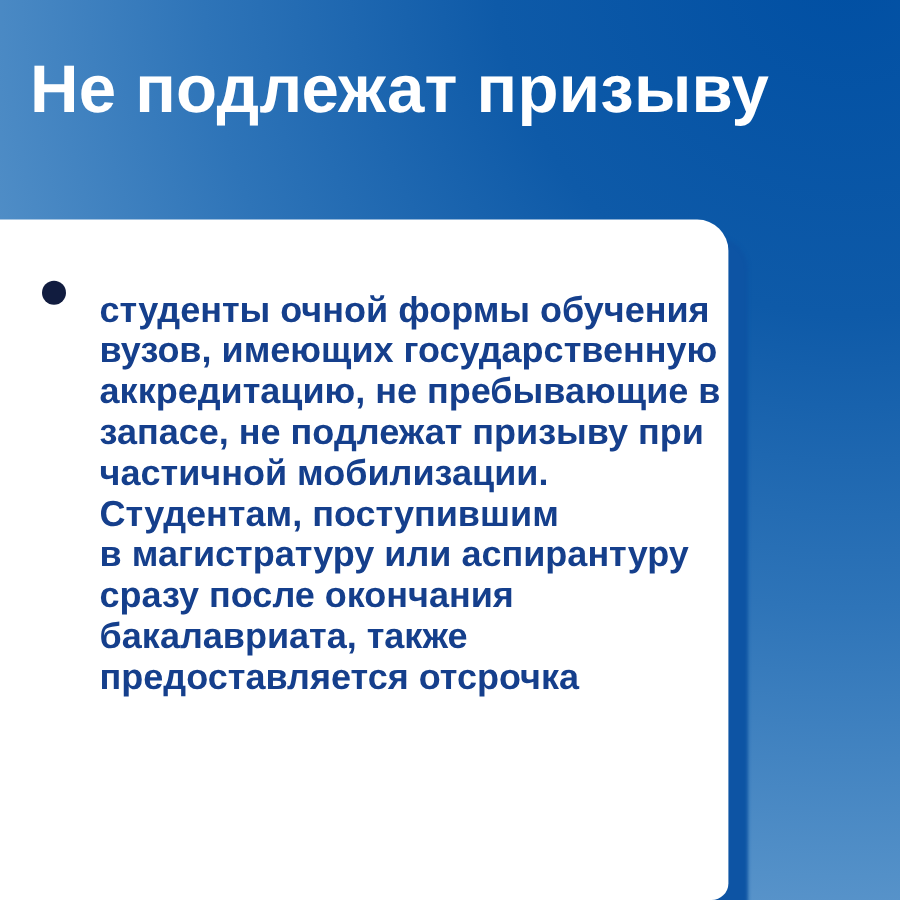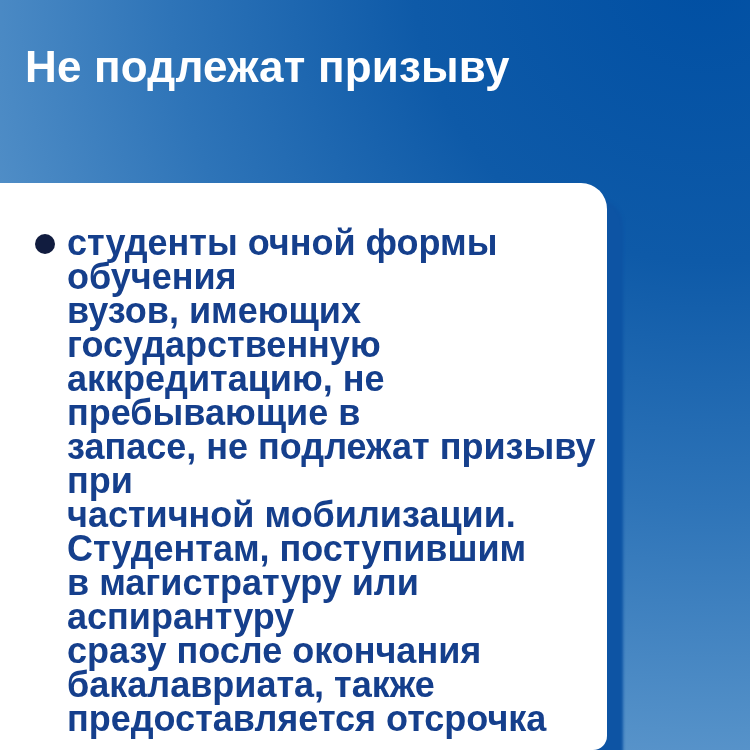--- a/index.html
+++ b/index.html
@@ -24,21 +24,21 @@
       #0e5aa8 30%,
       #2e74b8 55%,
       #5390c8 78%,
       var(--background-light, #7aa8d6) 100%);
   }
   .poster-title {
     position: absolute;
     left: 25px;
     top: 42px;
     margin: 0;
-    font-size: 44px;
+    font-size: 56px;
     line-height: 1.15;
     font-weight: bold;
     letter-spacing: 0.2px;
     color: var(--title-text, #ffffff);
     white-space: nowrap;
   }
   .content-card {
     position: absolute;
     left: 0;
     top: 183px;
@@ -55,22 +55,22 @@
     width: 20px;
     height: 20px;
     border-radius: 50%;
     background: var(--bullet, #111c3f);
   }
   .bullet-text {
     position: absolute;
     left: 67px;
     top: 43px;
     width: 535px;
-    margin: 0;
-    font-size: 36px;
+    margin: 16px;
+    font-size: 30px;
     line-height: 34px;
     font-weight: bold;
     color: var(--body-text, #153f8c);
     white-space: pre-line;
   }
 </style>
 </head>
 <body>
 
 <div class="poster">

